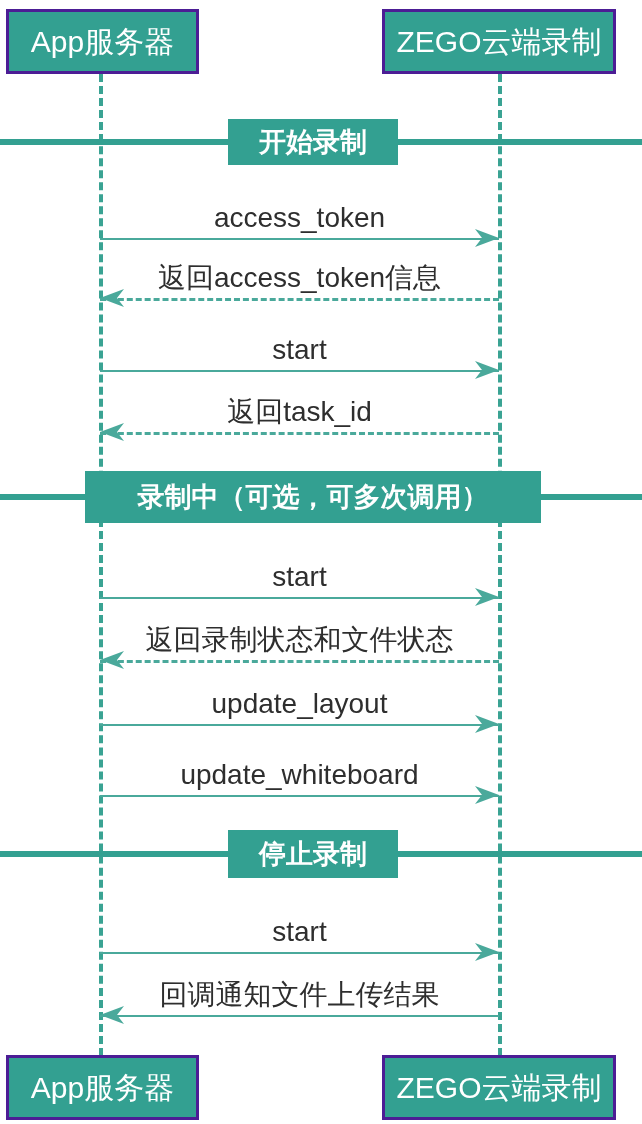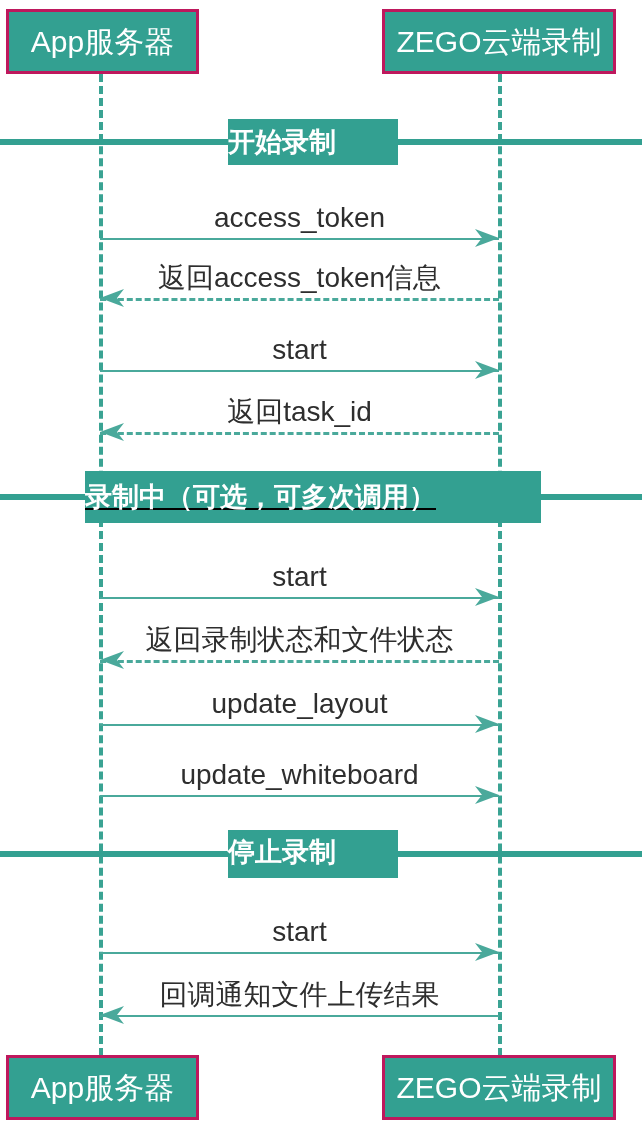--- a/index.html
+++ b/index.html
@@ -17,21 +17,21 @@
     height: 1124px;
     background: #ffffff;
     overflow: hidden;
   }
 
   
   .actor-box {
     position: absolute;
     background: #33a091;
     box-sizing: border-box;
-    border: 3px solid #be185d;
+    border: 3px solid #4c1d95;
     display: flex;
     align-items: center;
     justify-content: center;
   }
   .actor-label {
     color: #ffffff;
     font-size: 30px;
     line-height: 1;
     white-space: nowrap;
     letter-spacing: 0px;
@@ -58,21 +58,21 @@
     left: 0;
     width: 642px;
     height: 6px;
     background: #33a091;
   }
   .divider-box {
     position: absolute;
     background: #33a091;
     display: flex;
     align-items: center;
-    justify-content: flex-start;
+    justify-content: center;
   }
   .divider-text {
     color: #ffffff;
     font-size: 27px;
     font-weight: bold;
     line-height: 1;
     white-space: nowrap;
   }
 
   
@@ -216,25 +216,25 @@
         </div>
         <div class="msg-label">回调通知文件上传结果</div>
       </div>
     </div>
   <div id="layer-sections">
       <div class="divider-line" style="top: 139px;"></div>
       <div class="divider-box" style="width: 170px; height: 46px; left: 228px; top: 119px;">
         <span class="divider-text">开始录制</span>
       </div>
       <div class="divider-line" style="top: 494px;"></div>
-      <div class="divider-box" style="width: 456px; height: 52px; left: 85px; top: 471px; text-decoration: underline;">
+      <div class="divider-box" style="width: 456px; height: 52px; left: 85px; top: 471px;">
         <span class="divider-text">录制中（可选，可多次调用）</span>
       </div>
       <div class="divider-line" style="top: 851px;"></div>
-      <div class="divider-box" style="width: 170px; height: 48px; left: 228px; top: 830px; font-family: Liberation Mono, monospace;">
+      <div class="divider-box" style="width: 170px; height: 48px; left: 228px; top: 830px;">
         <span class="divider-text">停止录制</span>
       </div>
     </div>
 
   <div class="actor-box actor-left-bot">
     <span class="actor-label">App服务器</span>
   </div>
   <div class="actor-box actor-right-bot">
     <span class="actor-label">ZEGO云端录制</span>
   </div>

